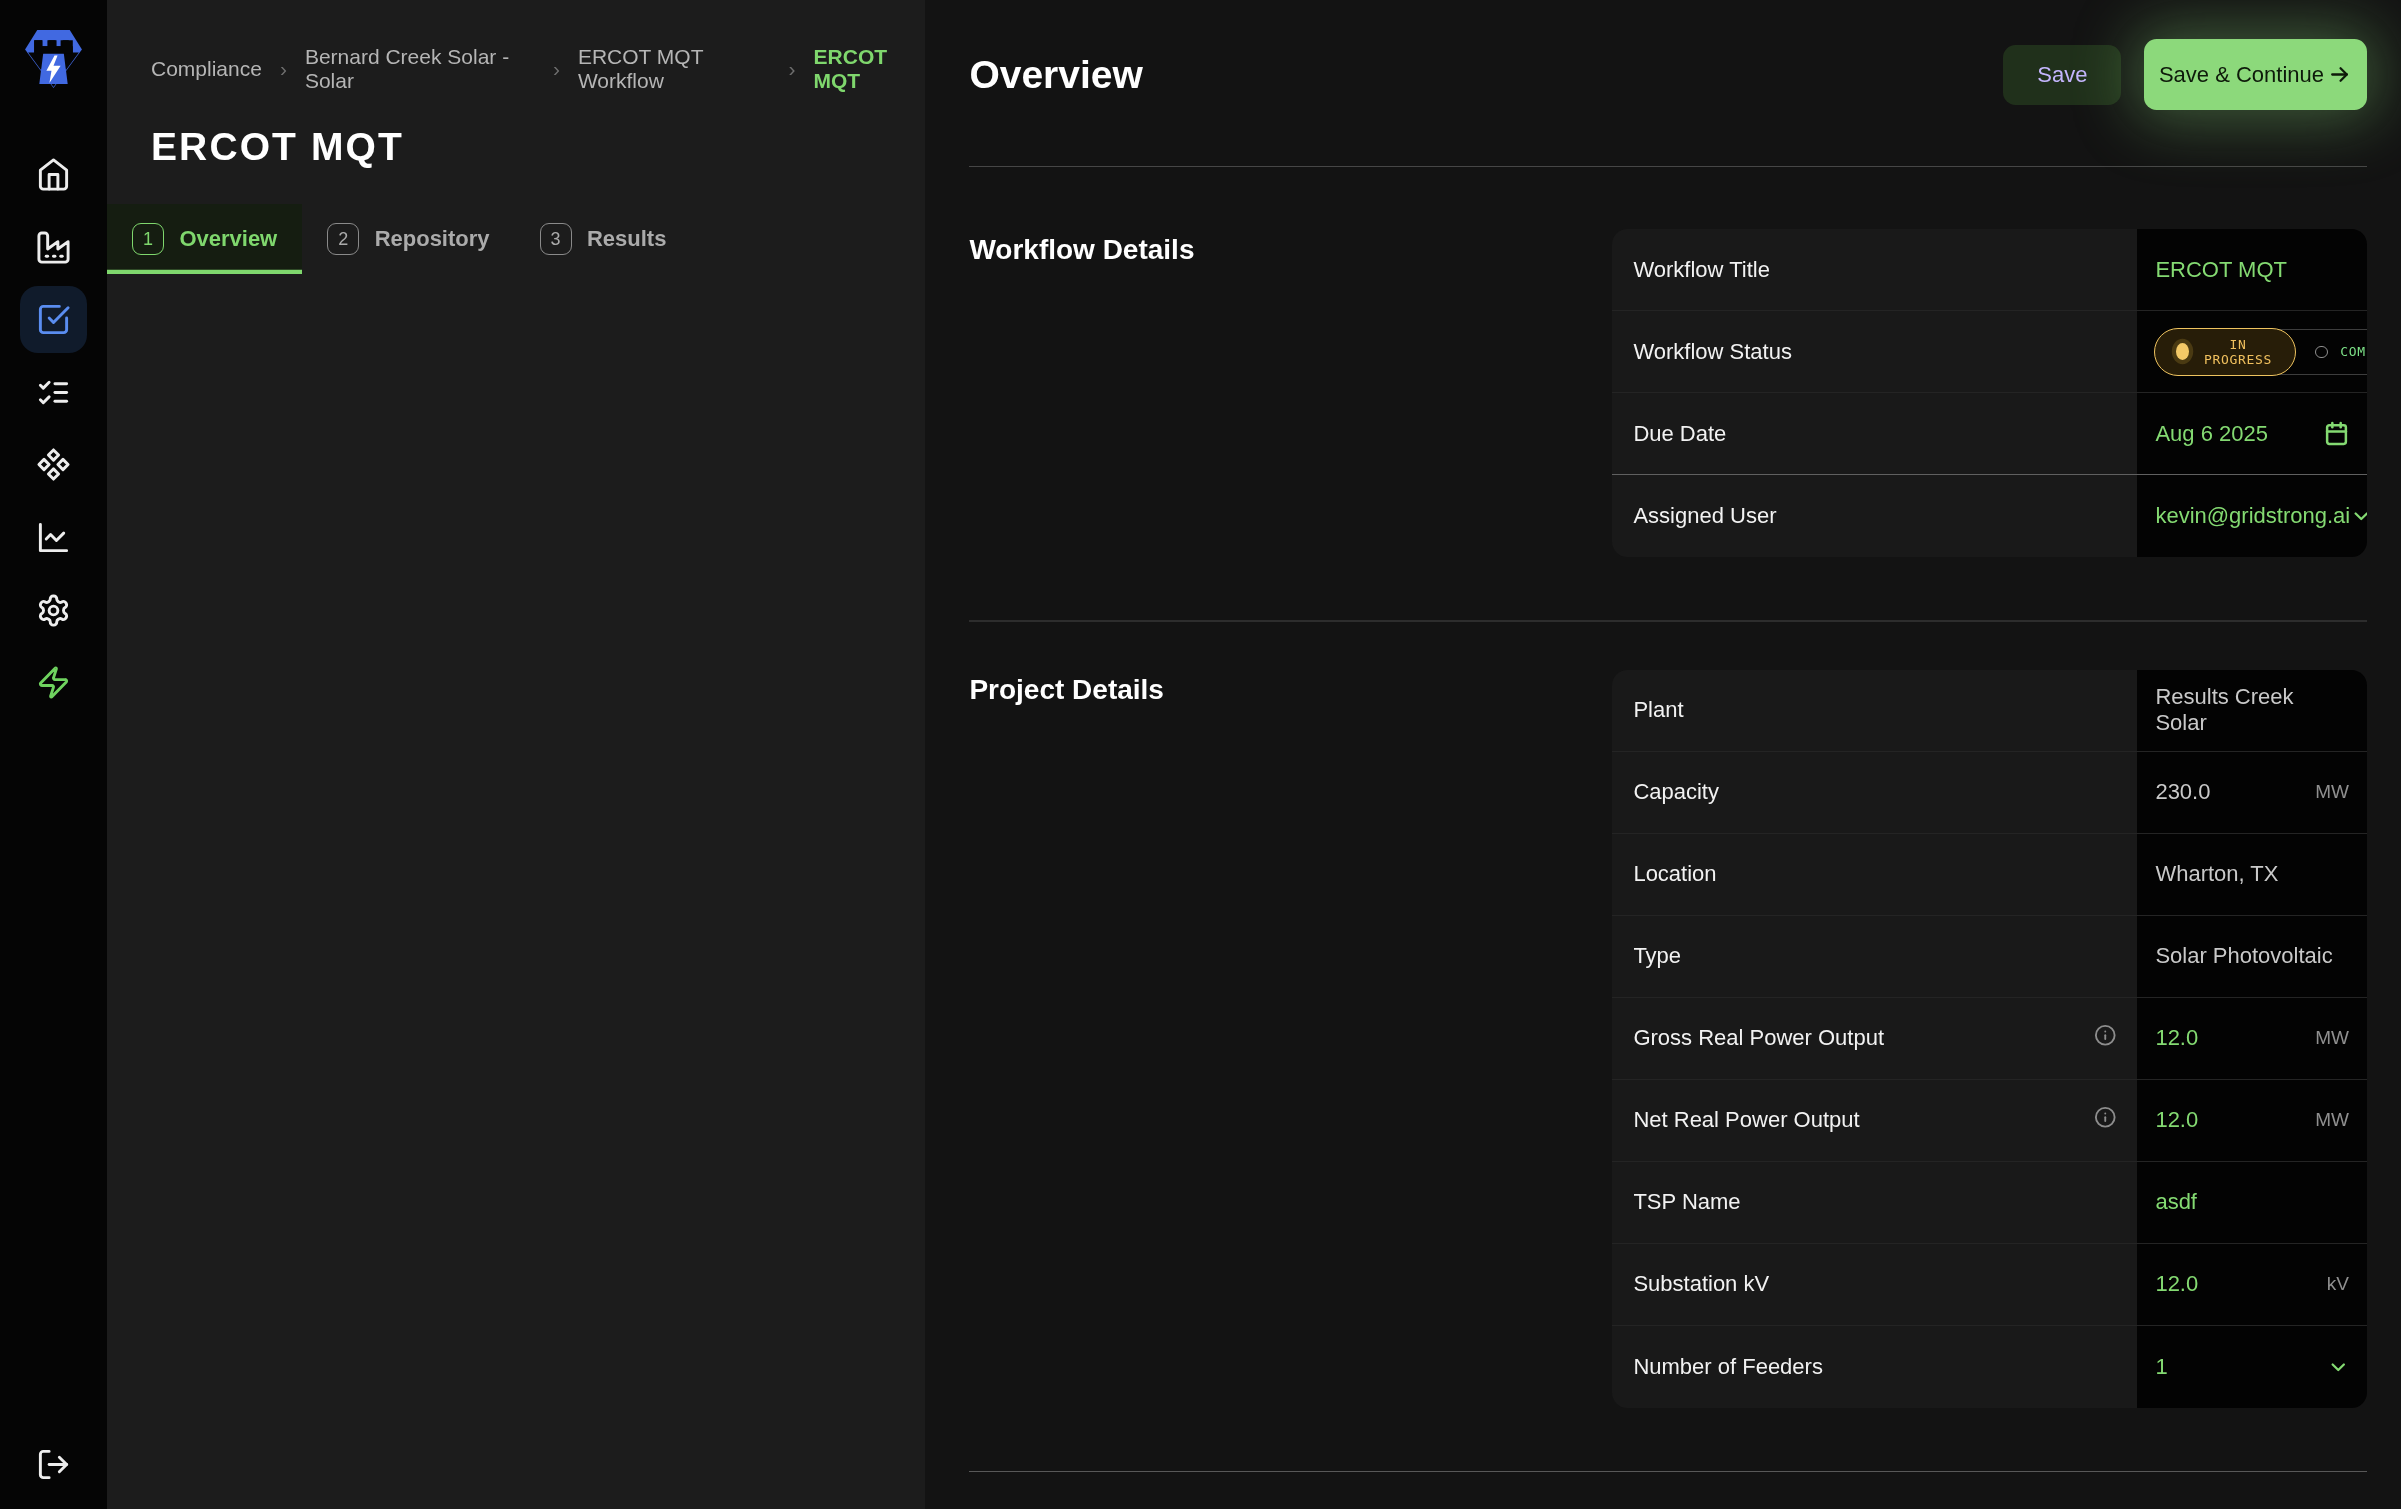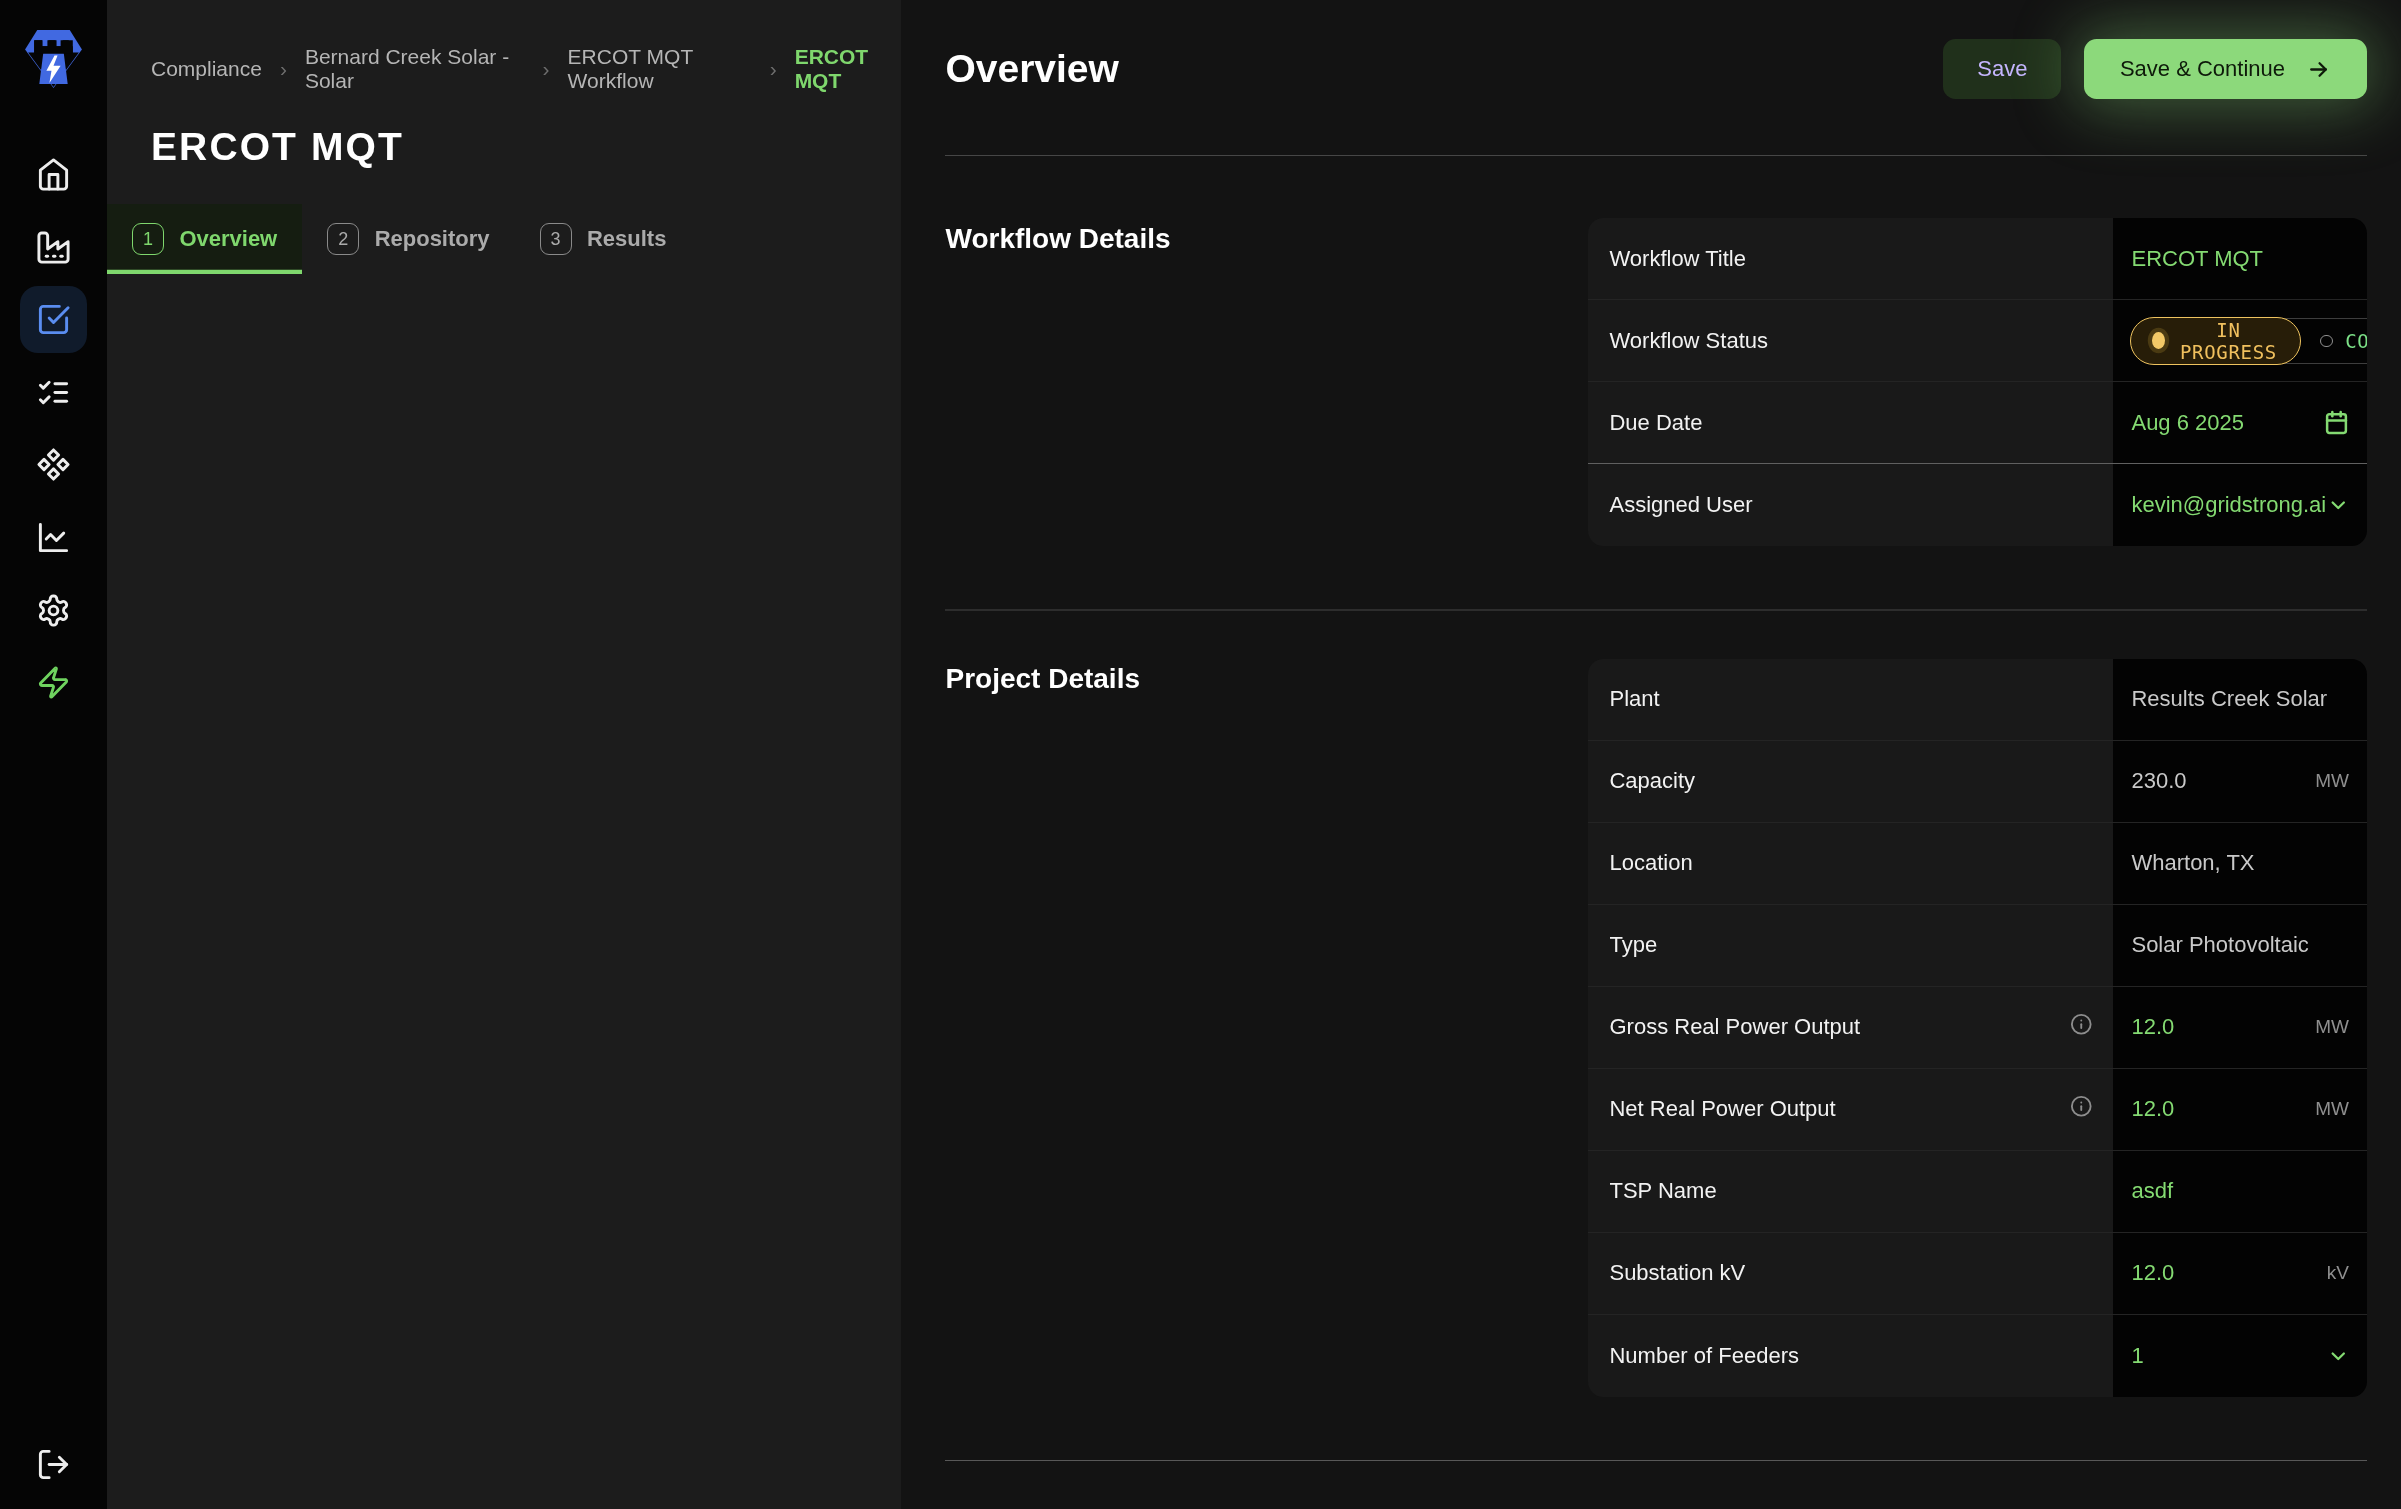--- a/index.html
+++ b/index.html
@@ -61,22 +61,22 @@
   .toolbar { display:flex; justify-content:space-between; align-items:center; margin-top:39px; }
   .toolbar h2 { margin:0; font-size:39px; font-weight:700; color:#ffffff; }
   .actions { display:flex; align-items:center; gap:22.5px; }
   button { font-family:inherit; border:none; cursor:pointer; }
   .btn-save {
     background:#20301b; color:#c4b5fd; font-size:22px;
     height:60px; padding:4px 34px; border-radius:12.6px;
   }
   .btn-sc {
     background:#8cd97b; color:#0e1a0a; font-size:22px; font-weight:500;
-    height:60px; padding:0 36px; border-radius:12.6px;
-    display:flex; align-items:center; gap:21px;
+    height:71px; padding:0 15px; border-radius:12.6px;
+    display:flex; align-items:center; gap:3px;
     box-shadow:0 0 63px 8.4px rgba(140,217,123,.38);
   }
   .btn-sc svg { width:25px; height:25px; fill:none; stroke:#0e1a0a; stroke-width:2.2; stroke-linecap:round; stroke-linejoin:round; }
 
   .divider { height:1.4px; background:#464646; }
   .divider.mid { margin-top:63px; background:#2d2d2d; }
   .divider.top { margin-top:56px; }
   .divider.bottom { margin-top:63px; background:#585858; }
 
   .detail-section { display:grid; grid-template-columns:643px 1fr; margin-top:62px; }
@@ -108,21 +108,21 @@
   .chev svg { width:22.5px; height:22.5px; }
 
   
   .status-group {
     display:inline-flex; align-items:center;
     border:1.4px solid #3d3d3d; border-radius:701px;
   }
   .status-opt {
     display:inline-flex; align-items:center; gap:12.6px; background:transparent;
     padding:0 21px; height:44px; border-radius:701px;
-    font-family:"DejaVu Sans Mono", monospace; font-size:19px; letter-spacing:0.7px;
+    font-family:"DejaVu Sans Mono", monospace; font-size:13px; letter-spacing:0.7px;
   }
   .status-opt.selected {
     border:1.8px solid #eec35f; background:#271d08; color:#f0c05e;
     margin:-2.1px; height:48px;
   }
   .status-opt.completed { color:#7ce087; }
   .radio { width:12.6px; height:12.6px; border:1.8px solid #8f8f8f; border-radius:50%; }
   .radio.filled {
     width:17px; height:17px; border:none; background:#f3c967; border-radius:50%;
     box-shadow:0 0 0 4.2px #4a3a12;

